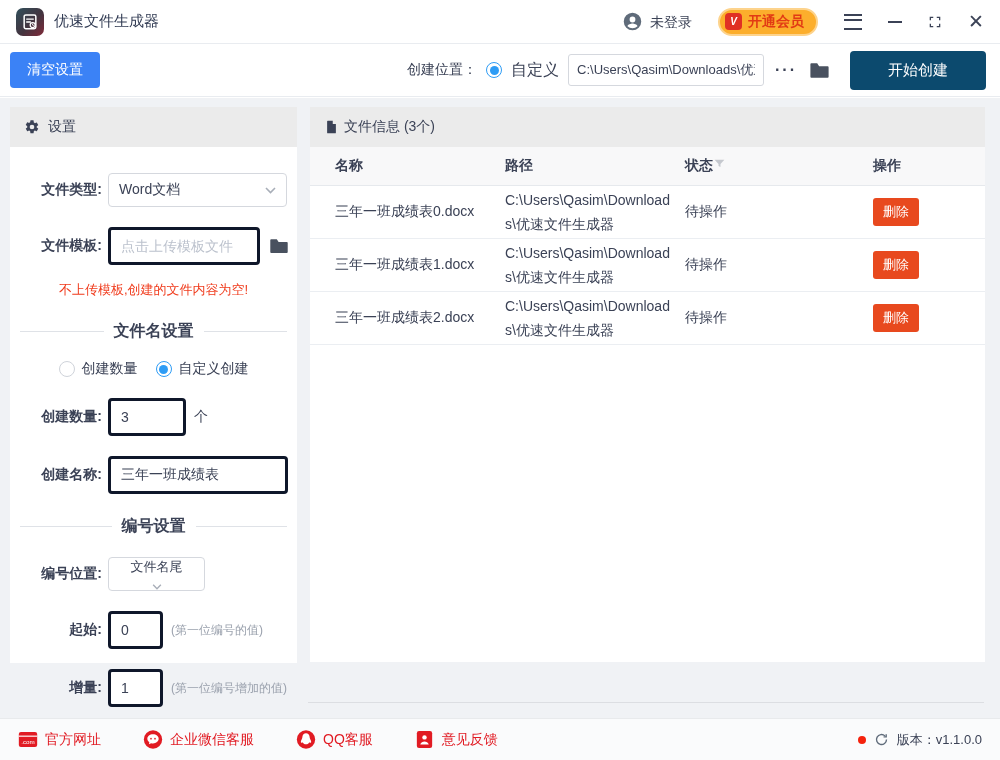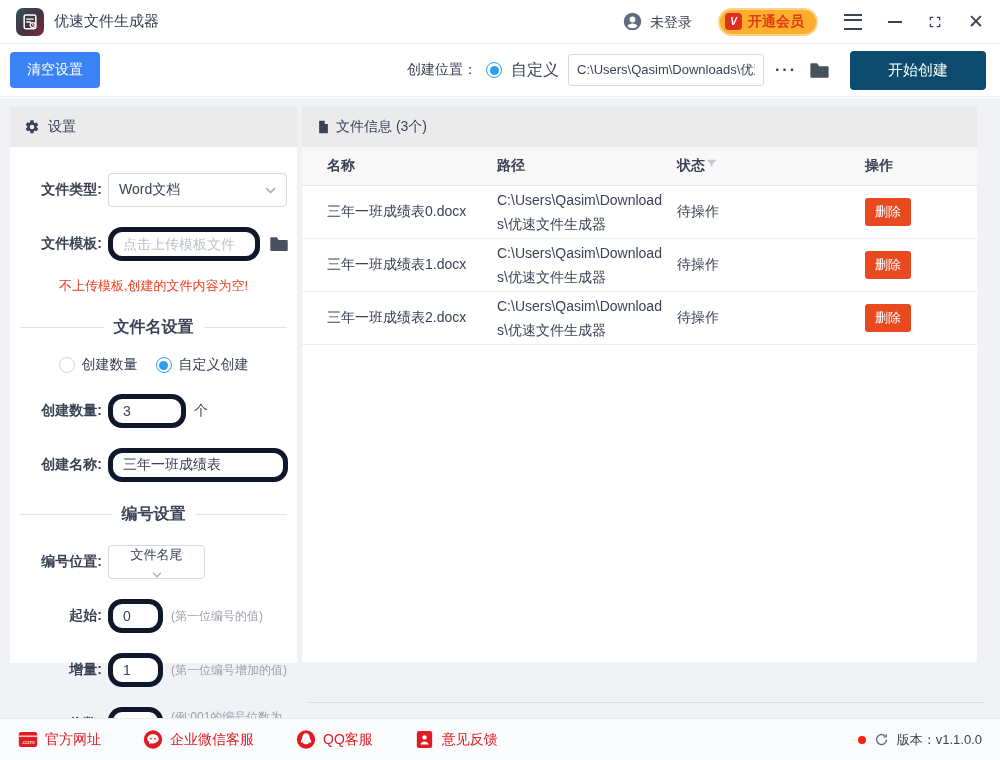--- a/index.html
+++ b/index.html
@@ -30,32 +30,32 @@
   .radio.checked{border-color:#2e9cf5;}
   .radio.checked::after{content:"";position:absolute;left:50%;top:50%;width:9px;height:9px;margin:-4.5px 0 0 -4.5px;border-radius:50%;background:#2e9cf5;}
   .path-input{width:196px;height:32px;border:1px solid #d5d8de;border-radius:3px;padding:0 8px;font-size:13px;color:#3b4256;
     font-family:inherit;box-sizing:border-box;white-space:nowrap;overflow:hidden;}
   .more-dots{font-size:16px;letter-spacing:2px;font-weight:bold;color:#3b4256;cursor:pointer;padding:0 2px;}
   .btn-start{background:#0c4a6e;font-size:15px;padding:10px 38px;margin-left:10px;}
 
   .main{position:absolute;left:0;right:0;top:98px;bottom:42px;background:#f0f2f5;}
   .panel{position:absolute;background:#fff;top:9px;}
   .panel-left{left:10px;width:287px;height:556px;}
-  .panel-right{left:302px;width:675px;height:555px;}
+  .panel-right{left:310px;width:675px;height:555px;}
   .panel-head{height:40px;background:#ebebeb;display:flex;align-items:center;gap:8px;padding:0 14px;font-size:14px;color:#3b4256;box-sizing:border-box;}
   .bottom-divider{position:absolute;left:308px;top:604px;width:676px;height:1px;background:#dcdee2;}
 
   .lp-body{padding:6px 10px 0 10px;font-size:14px;}
   .form-row{display:flex;align-items:center;margin-top:20px;}
   .f-label{width:82px;text-align:right;font-weight:bold;flex:0 0 auto;margin-right:6px;}
   .selectbox{height:34px;border:1px solid #d5d8de;border-radius:4px;display:flex;align-items:center;justify-content:space-between;
     padding:0 10px;box-sizing:border-box;background:#fff;cursor:pointer;color:#3b4256;}
   .sel-type{width:180px;}
   .sel-pos{width:97px;font-size:13px;flex-direction:column;}
-  .text-input{height:34px;border:5px solid #0f172a;border-radius:14px;padding:4px 10px;font-size:14px;color:#3b4256;font-family:inherit;box-sizing:border-box;}
+  .text-input{height:34px;border:3px solid #0f172a;border-radius:4px;padding:16px 10px;font-size:14px;color:#3b4256;font-family:inherit;box-sizing:border-box;}
   .text-input::placeholder{color:#bcc2cd;}
   .in-template{width:152px;}
   .in-count{width:78px;}
   .in-name{width:180px;}
   .in-num{width:55px;}
   .warning{margin-top:16px;text-align:center;color:#f03b1c;font-size:13px;}
   .section-head{margin-top:22px;display:flex;align-items:center;gap:10px;}
   .section-head .line{flex:1;height:1px;background:#dfe2e7;}
   .section-head .txt{font-size:16px;font-weight:bold;}
   .radio-row{margin-top:18px;display:flex;align-items:center;justify-content:center;gap:18px;}

